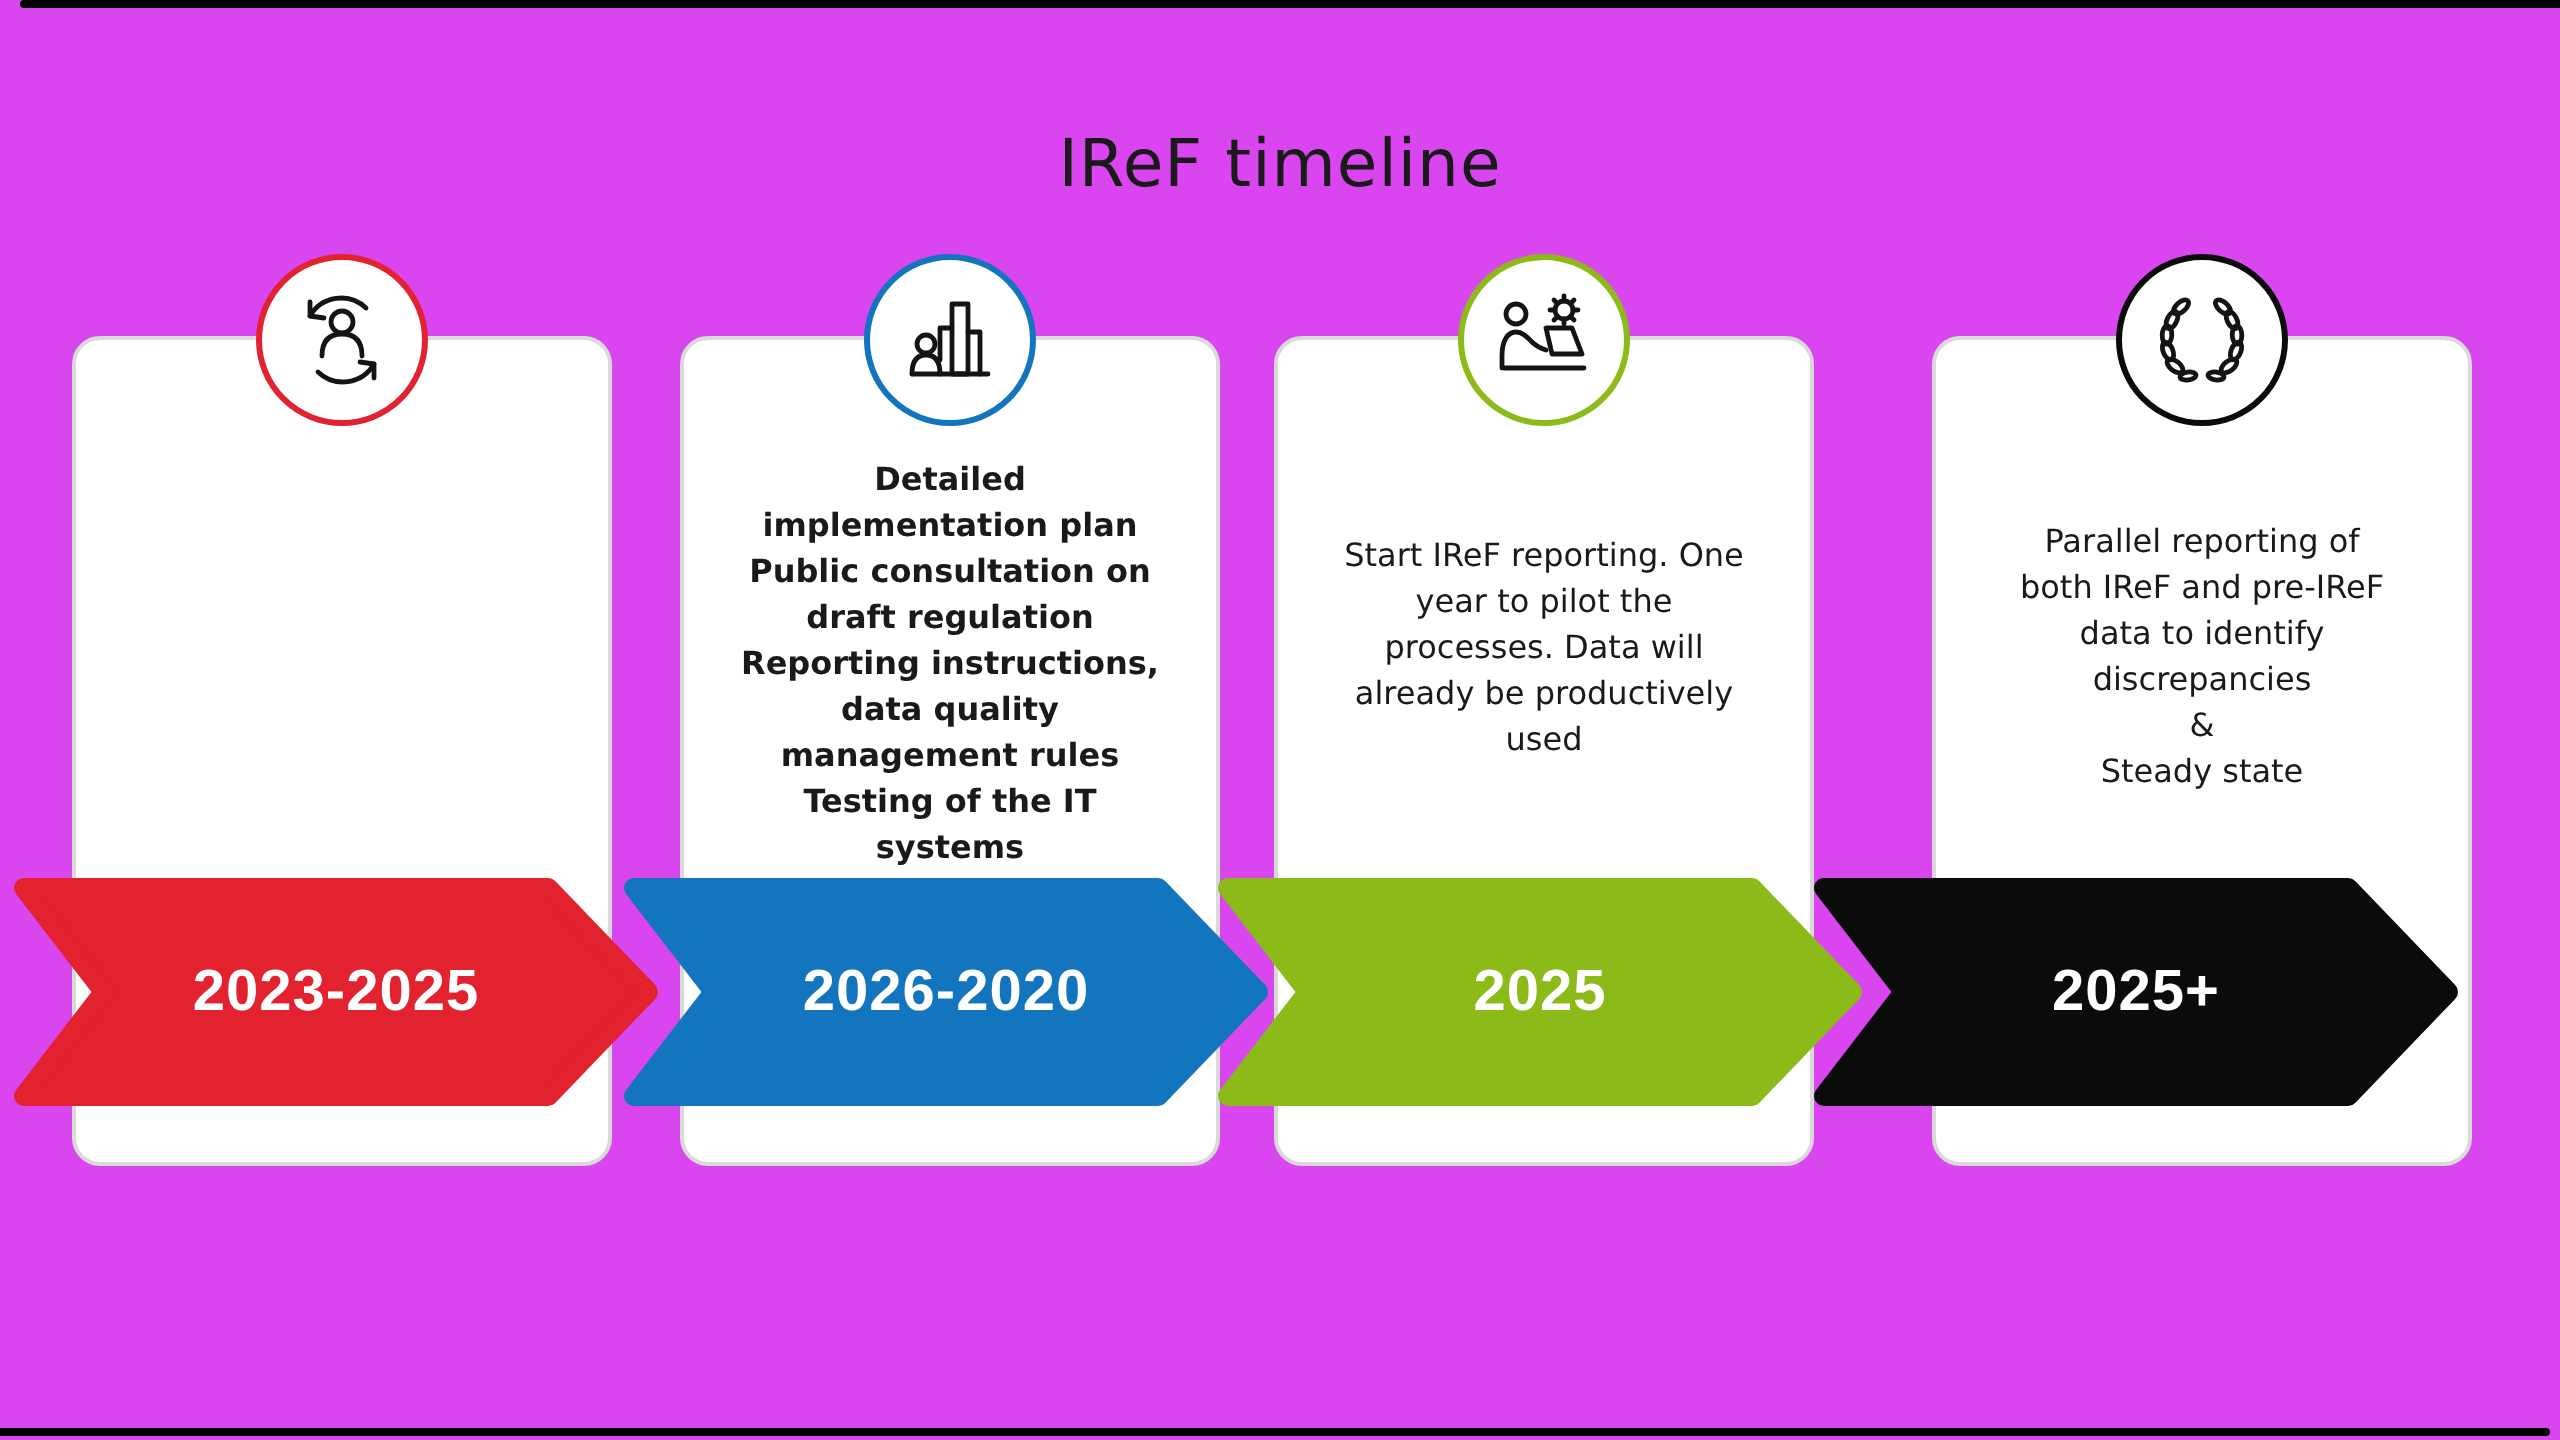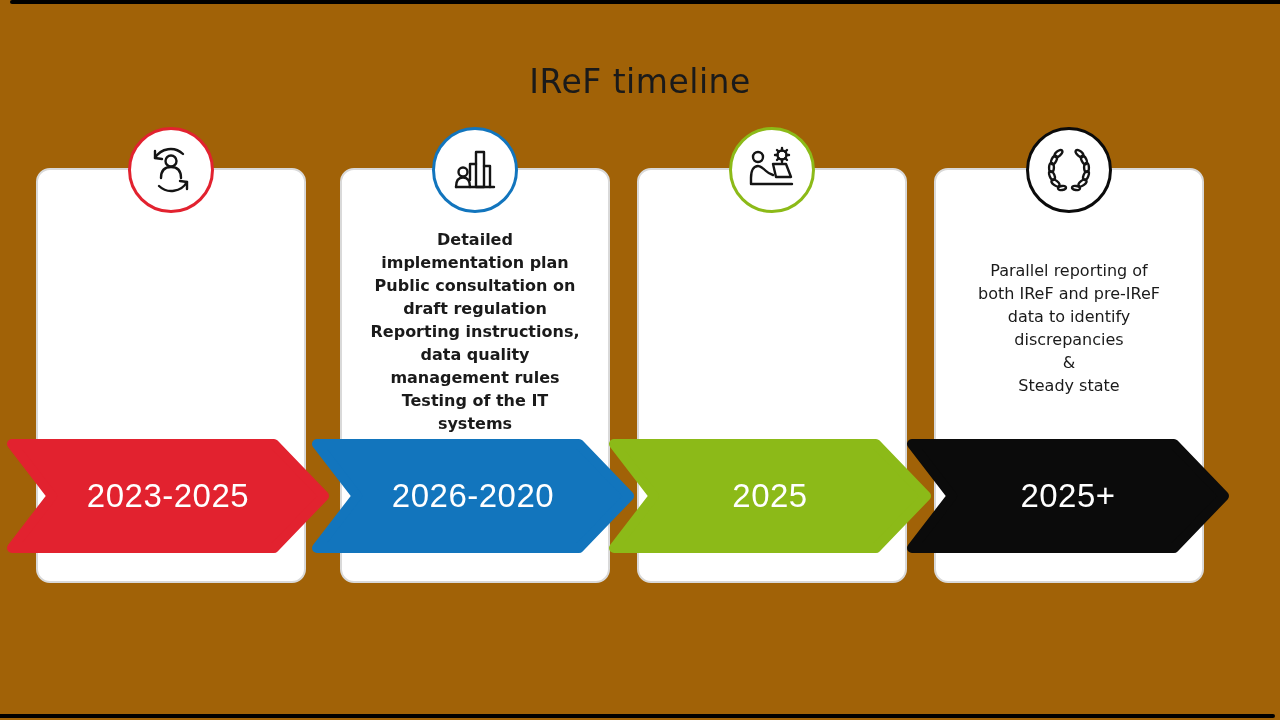--- a/index.html
+++ b/index.html
@@ -1,48 +1,48 @@
 <!DOCTYPE html>
 <html><head>
 <meta charset="utf-8">
 <style>
   html,body{margin:0;padding:0;background:#ffffff;}
   .slide{
     position:relative;width:1280px;height:720px;overflow:hidden;
-    background:#a16207;font-family:"DejaVu Sans","Liberation Sans",sans-serif;
+    background:#d946ef;font-family:"DejaVu Sans","Liberation Sans",sans-serif;
   }
   .frame-top{position:absolute;top:0;left:10px;right:0;height:4px;background:#000;border-radius:3px 0 0 3px;}
   .frame-bottom{position:absolute;bottom:2px;left:0;right:5px;height:4px;background:#000;border-radius:0 3px 3px 0;}
   .title{
     position:absolute;top:62px;left:0;width:100%;margin:0;
     text-align:center;font-size:33px;font-weight:500;color:#1a1a1a;letter-spacing:.5px;
   }
   .card{
     position:absolute;top:168px;width:270px;height:415px;box-sizing:border-box;
     border:2.5px solid #d9d9d9;border-radius:14px;background:#fff;
   }
-  .card.c1{left:36px;}  .card.c2{left:340px;font-weight:bold;}  .card.c3{left:637px;}  .card.c4{left:934px;padding-left:12px;}
+  .card.c1{left:36px;}  .card.c2{left:340px;font-weight:bold;}  .card.c3{left:637px;}  .card.c4{left:966px;padding-left:12px;}
   .icon-ring{
     position:absolute;top:-43px;left:50%;transform:translateX(-50%);
     width:86px;height:86px;box-sizing:border-box;border:3px solid #000;border-radius:50%;
     background:#fff;display:flex;align-items:center;justify-content:center;z-index:2;
   }
   .icon-ring svg{stroke:#141414;fill:none;stroke-width:2.4;stroke-linecap:round;stroke-linejoin:round;}
   .desc{
     position:absolute;left:8px;right:8px;margin:0;
     text-align:center;font-size:16px;line-height:23px;color:#1a1a1a;white-space:pre-line;
   }
   .c1 .desc{top:72px;} .c2 .desc{top:58px;} .c3 .desc{top:96px;} .c4 .desc{top:89px;}
   .arrow{position:absolute;top:438px;width:324px;height:116px;z-index:3;}
   .arrow.a1{left:6px;} .arrow.a2{left:311px;} .arrow.a3{left:608px;} .arrow.a4{left:906px;}
   .arrow polygon{stroke-width:10;stroke-linejoin:round;}
   .year{
     position:absolute;top:438px;width:324px;height:116px;z-index:4;
     display:flex;align-items:center;justify-content:center;
-    color:#ffffff;font-size:33px;font-weight:normal;letter-spacing:.5px;
+    color:#ffffff;font-size:29px;font-weight:bold;letter-spacing:.5px;
     font-family:"Liberation Sans","DejaVu Sans",sans-serif;
   }
   .year.y1{left:6px;} .year.y2{left:311px;} .year.y3{left:608px;} .year.y4{left:906px;}
 </style>
 </head>
 <body>
 
 <div class="slide">
   <div class="frame-top"></div>
   <div class="frame-bottom"></div>
@@ -95,20 +95,25 @@
         <line x1="36" y1="15.5" x2="36" y2="18"></line>
         <line x1="29" y1="11" x2="31.5" y2="11"></line>
         <line x1="40.5" y1="11" x2="43" y2="11"></line>
         <line x1="31" y1="6" x2="32.8" y2="7.8"></line>
         <line x1="39.2" y1="14.2" x2="41" y2="16"></line>
         <line x1="41" y1="6" x2="39.2" y2="7.8"></line>
         <line x1="32.8" y1="14.2" x2="31" y2="16"></line>
         <line x1="6" y1="40" x2="46" y2="40"></line>
       </svg>
     </div>
+    <p class="desc">Start IReF reporting. One
+year to pilot the
+processes. Data will
+already be productively
+used</p>
   </section>
 
   <section class="card c4">
     <div class="icon-ring" style="border-color: rgb(11, 11, 11);">
       <svg width="52" height="52" viewBox="0 0 52 52" stroke-width="2">
         <g id="laurel-left">
           <ellipse cx="19" cy="44" rx="4" ry="2" transform="rotate(-8 19 44)"></ellipse>
           <ellipse cx="12.5" cy="39" rx="2.4" ry="4.6" transform="rotate(-52 12.5 39)"></ellipse>
           <ellipse cx="9" cy="31.5" rx="2.4" ry="4.6" transform="rotate(-22 9 31.5)"></ellipse>
           <ellipse cx="8.5" cy="23.5" rx="2.4" ry="4.6" transform="rotate(2 8.5 23.5)"></ellipse>

